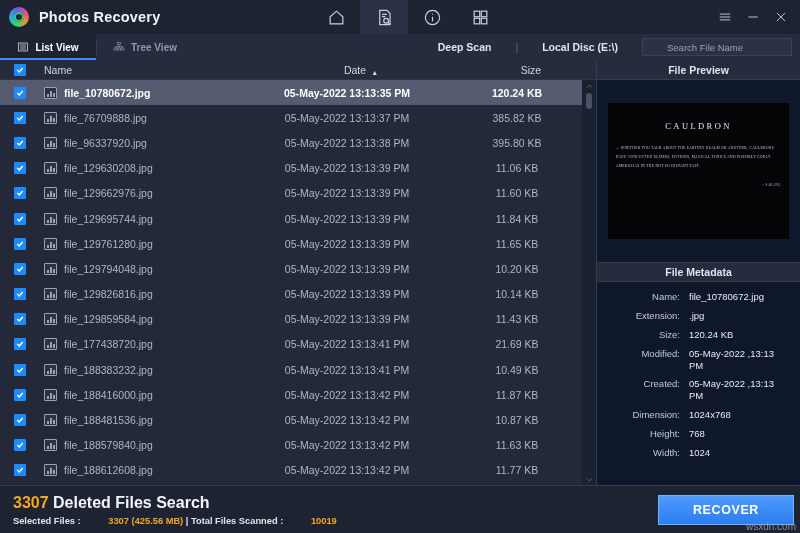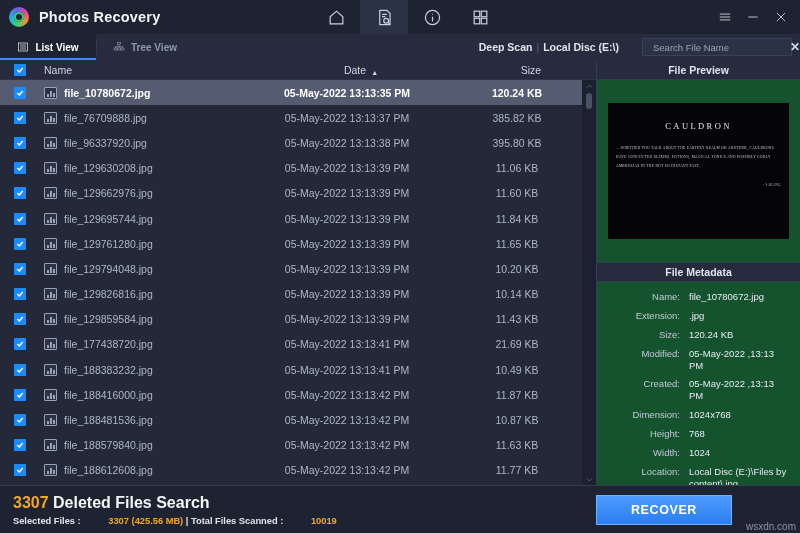--- a/index.html
+++ b/index.html
@@ -72,29 +72,29 @@
   }
   .tab.active { color: #ffffff; background: #1e2332; }
   .tab.active::after {
     content: ""; position: absolute; left: 0; right: 0; bottom: 0;
     height: 2px; background: #3d8bfd;
   }
   .tab svg { width: 12px; height: 12px; stroke: currentColor; fill: none; stroke-width: 1.3; }
   .tab-sep { width: 1px; background: #343c52; margin: 5px 0; }
   .tab-spacer { flex: 1 1 auto; }
   .scan-info {
-    display: flex; align-items: center; gap: 4px;
+    display: flex; align-items: center; gap: 24px;
     font-size: 10.5px; color: #dfe4ee; font-weight: bold;
     padding-right: 8px;
   }
   .scan-info .pipe { color: #5b6478; font-weight: normal; }
   .searchbox {
     width: 150px; height: 18px; background: #2b3245;
     border: 1px solid #3a4257;
-    display: flex; align-items: center; gap: 5px; padding: 0 5px; margin-left: 19px;
+    display: flex; align-items: center; gap: 5px; padding: 0 19px;
   }
   .searchbox svg { width: 10px; height: 10px; stroke: #cfd6e4; stroke-width: 1.6; fill: none; }
   .search-input {
     flex: 1 1 auto; background: transparent; border: none; outline: none;
     color: #cfd6e4; font-size: 9.5px; font-family: "Liberation Sans", sans-serif;
   }
   .search-input::placeholder { color: #99a2b5; }
   .search-clear { color: #cfd6e4; font-size: 12px; cursor: pointer; line-height: 1; }
 
   
@@ -150,21 +150,21 @@
     position: absolute; right: 0; top: 0; bottom: 0; width: 14px;
     background: #1c2130; display: flex; flex-direction: column; align-items: center;
   }
   .vs-arrow { height: 12px; display: flex; align-items: center; justify-content: center; cursor: pointer; }
   .vs-arrow svg { width: 9px; height: 9px; stroke: #7c8699; stroke-width: 1.6; fill: none; }
   .vs-thumb { width: 6px; height: 16px; background: #4a5268; border-radius: 3px; margin-top: 1px; cursor: pointer; }
   .vs-spacer { flex: 1 1 auto; }
 
   
   .side-pane {
-    flex: 1 1 auto; background: #14532d;
+    flex: 1 1 auto; background: #0f172a;
     display: flex; flex-direction: column; min-height: 0;
   }
   .panel-title {
     height: 20px; flex: 0 0 20px; background: #262c3d;
     display: flex; align-items: center; justify-content: center;
     font-size: 10.5px; font-weight: bold; color: #dfe4ee;
     border-bottom: 1px solid #343c52;
   }
   .preview-wrap {
     flex: 0 0 auto; height: 182px;
@@ -205,21 +205,21 @@
     display: flex; align-items: center; position: relative;
     border-top: 1px solid #343c52;
   }
   .foot-left { margin-left: 13px; }
   .found-line { font-size: 16px; font-weight: bold; color: #f2f4f8; }
   .found-line .num { color: #f5a623; }
   .sub-line { margin-top: 4px; font-size: 9.3px; font-weight: bold; color: #dfe4ee; }
   .sub-line .hl { color: #f5a623; margin-left: 25px; }
   .sub-line .pipe { color: #dfe4ee; }
   .recover-btn {
-    position: absolute; left: 596px; top: 9px;
+    position: absolute; left: 658px; top: 9px;
     width: 136px; height: 30px;
     background: linear-gradient(180deg, #4f9bff 0%, #2a7ef0 100%);
     border: 1px solid #73b0ff;
     display: flex; align-items: center; justify-content: center;
     color: #ffffff; font-size: 12.5px; font-weight: bold; letter-spacing: .6px;
     cursor: pointer;
   }
   .watermark {
     position: absolute; right: 4px; bottom: 1px;
     font-size: 10px; color: #9aa3b5; opacity: .85;
@@ -698,24 +698,20 @@
             <div class="meta-val">1024x768</div>
           </div>
           <div class="meta-row">
             <div class="meta-key">Height:</div>
             <div class="meta-val">768</div>
           </div>
           <div class="meta-row">
             <div class="meta-key">Width:</div>
             <div class="meta-val">1024</div>
           </div>
-          <div class="meta-row">
-            <div class="meta-key">Location:</div>
-            <div class="meta-val">Local Disc (E:)\Files by content\.jpg</div>
-          </div>
         </div>
     </div>
   </div>
 
   <div class="footer">
     <div class="foot-left">
       <div class="found-line">
         <span class="num">3307</span>
         <span>Deleted Files Search</span>
       </div>

